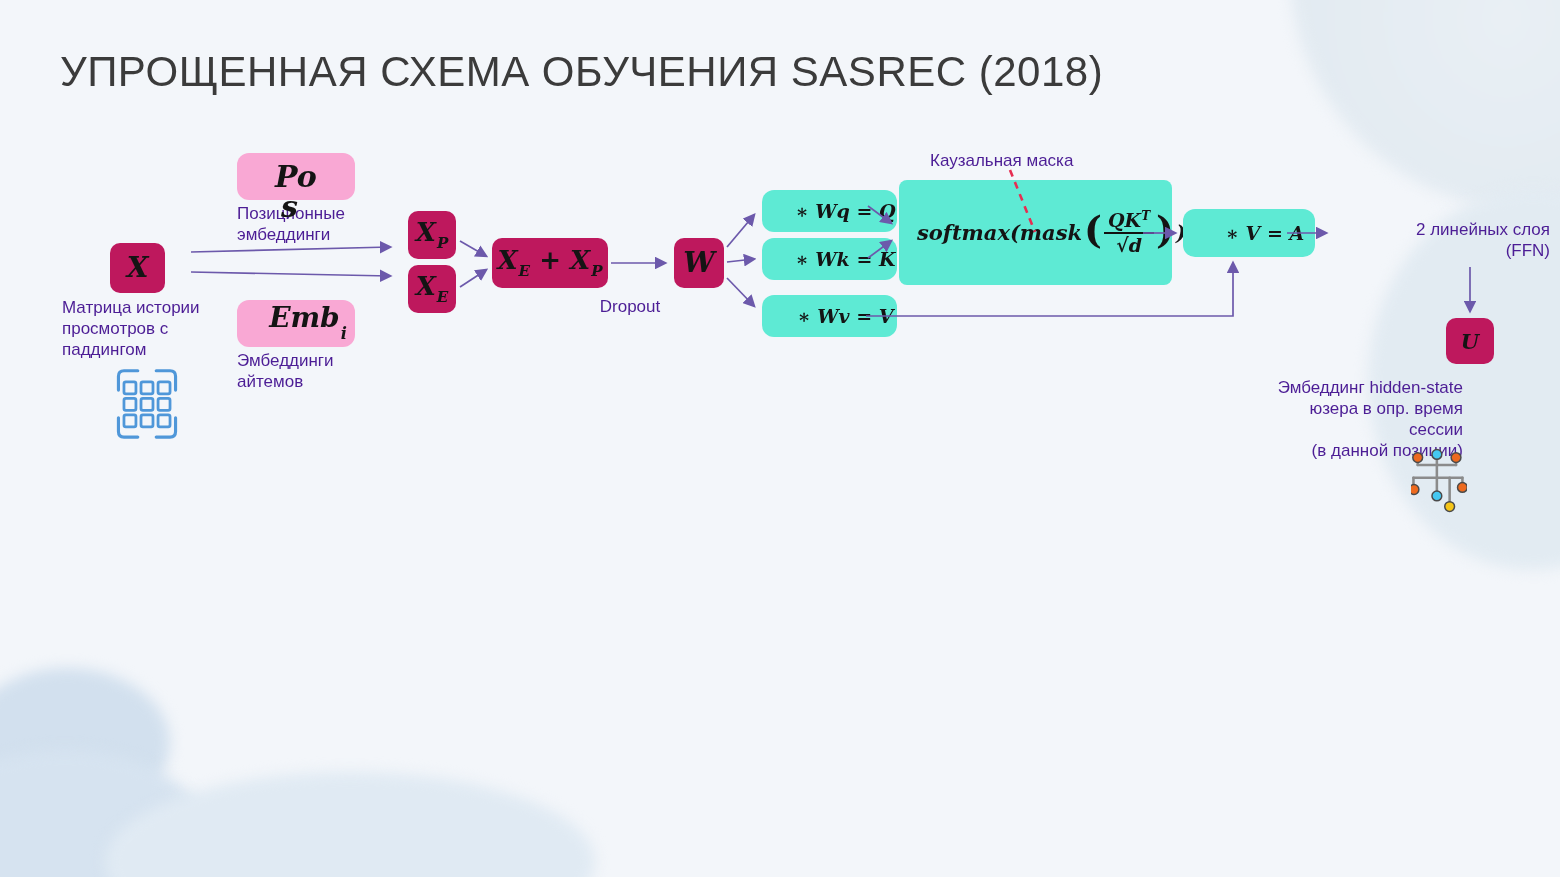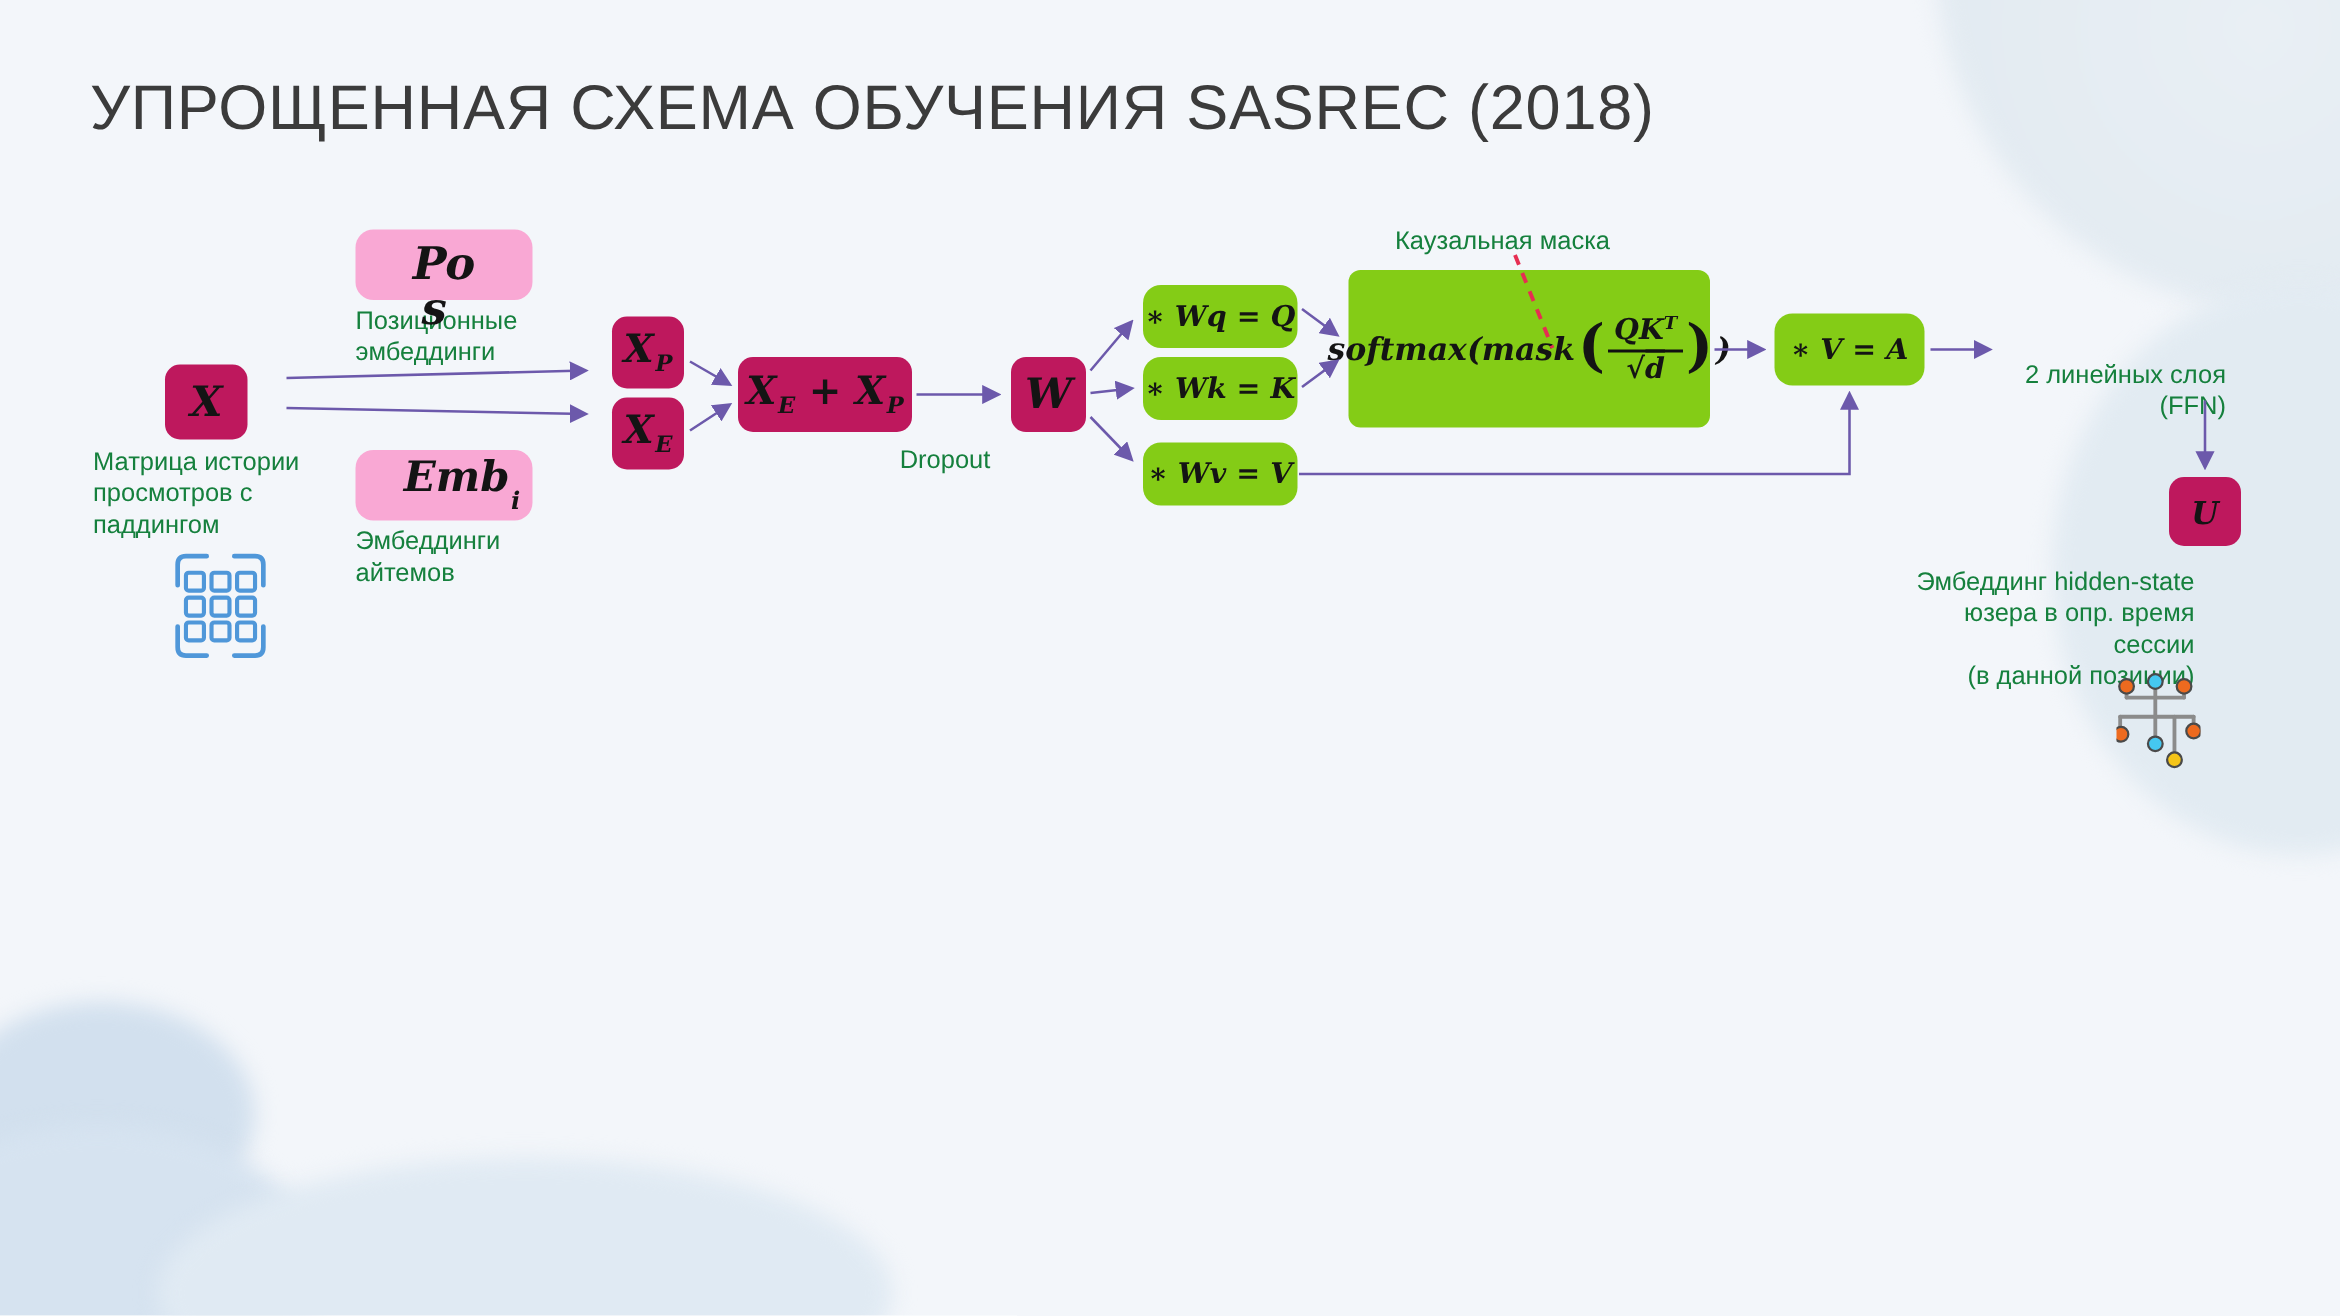--- a/index.html
+++ b/index.html
@@ -21,29 +21,29 @@
     position:absolute; left:60px; top:48px; margin:0;
     font-size:42px; font-weight:400; letter-spacing:.5px; color:#3b3b3b;
   }
 
   .node {
     position:absolute; display:flex; align-items:center; justify-content:center;
     border-radius:10px;
   }
   .purple { background:#be185d; }
   .peri   { background:#f9a8d4; border-radius:12px;text-align:center; }
-  .teal   { background:#84cc16; border-radius:12px; }
+  .teal   { background:#5eead4; border-radius:12px;padding-left:32px; }
 
   .math {
     font-family:"DejaVu Serif", serif; font-style:italic; font-weight:700;
     color:#141414; line-height:1;
   }
   .sub { font-size:.58em; font-style:italic; vertical-align:-.45em; margin-left:1px; }
 
-  .cap { position:absolute; font-size:17px; line-height:21px; white-space:pre-line; color:#15803d; }
+  .cap { position:absolute; font-size:17px; line-height:21px; white-space:pre-line; color:#4c1d95; }
   .cap.right { text-align:right; }
 
   .overflow-s { position:absolute; left:281px; top:192px; font-size:30px; z-index:3; }
 
   
   .formula { display:flex; align-items:center; gap:2px; }
   .f-txt   { font-size:21px; }
   .f-paren { font-size:38px; font-weight:700; font-style:normal; font-family:"DejaVu Serif", serif; transform:translateY(-2px); }
   .frac { display:inline-flex; flex-direction:column; align-items:center; font-size:19px; }
   .frac .num { border-bottom:2px solid #111; padding:0 4px 2px; }
@@ -148,21 +148,21 @@
         </span>
         <span class="f-paren">)</span>
         <span class="f-txt">)</span>
       </span>
     </div>
 
     <div class="node teal" style="left:1183px; top:209px; width:100px; height:48px;">
       <span class="math" style="font-size:19px; font-weight:600;">∗ V = A</span>
     </div>
 
-    <div class="cap right" style="left:1330px; top:219px; width:154px;margin-top:20px;">2 линейных слоя
+    <div class="cap right" style="left:1396px; top:219px; width:154px;">2 линейных слоя
 (FFN)</div>
 
     <div class="node purple" style="left:1446px; top:318px; width:48px; height:46px;">
       <span class="math" style="font-size:21px; font-weight:600;">U</span>
     </div>
     <div class="cap right" style="left:1253px; top:377px; width:210px;">Эмбеддинг hidden-state
 юзера в опр. время сессии
 (в данной позиции)</div>
 
     <svg class="icon" style="left:1411px; top:448px;" width="56" height="66" viewBox="0 0 52 62">

